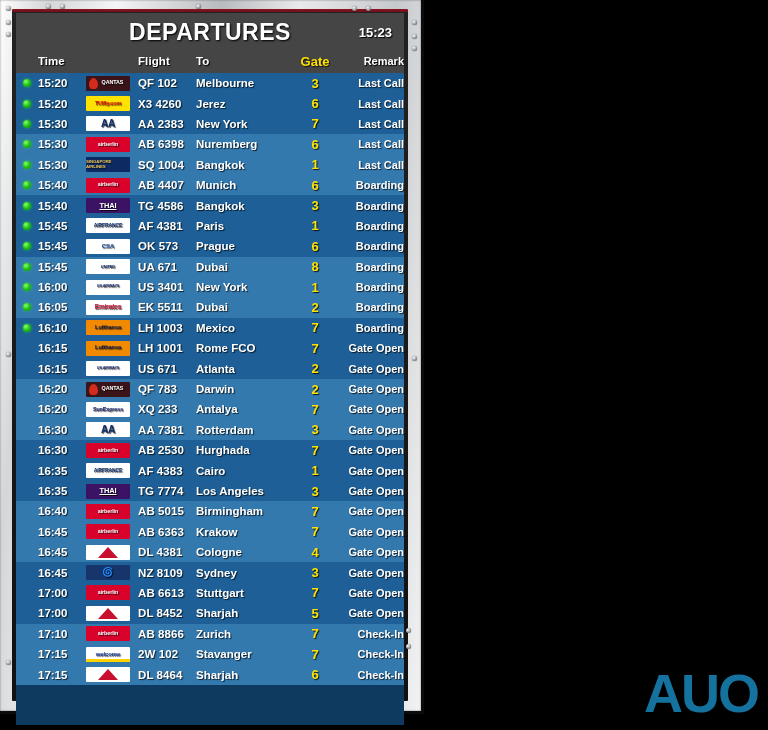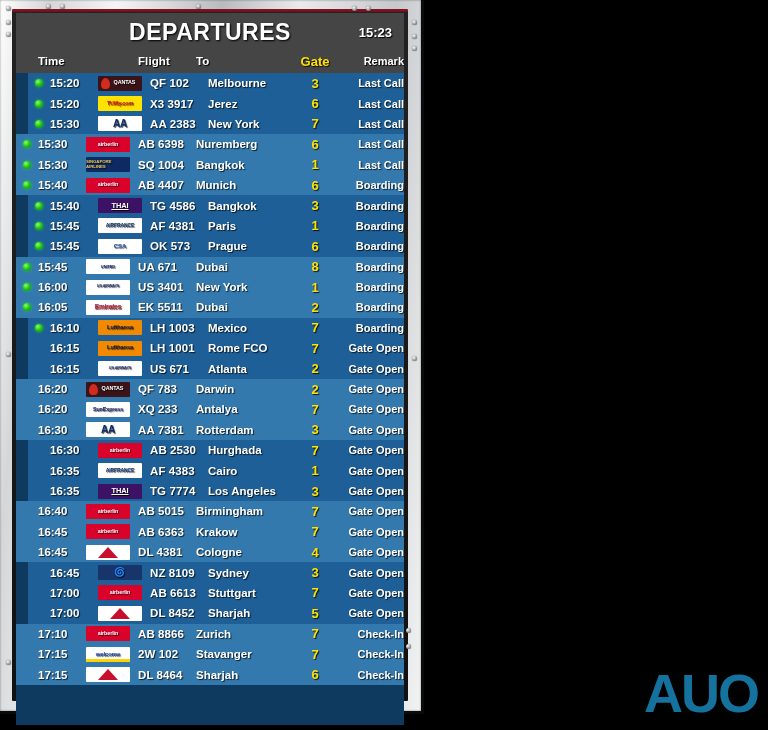--- a/index.html
+++ b/index.html
@@ -66,21 +66,21 @@
   .c-gate   { width: 34px; flex: 0 0 34px; text-align: center; }
   .c-remark { width: 72px; flex: 0 0 72px; text-align: right; }
 
   
   #rows { position: relative; }
   .row {
     display: flex; align-items: center; height: 20.4px;
     color: #fff; font-size: 11.5px; font-weight: bold;
     text-shadow: 1px 1px 1px rgba(0,0,0,.75);
   }
-  .row.band-a { background: #1d5f96; margin-left: 12px; }
+  .row.band-a { background: #1d5f96; }
   .row.band-b { background: #3479ae; }
 
   .dot {
     display: inline-block; width: 8px; height: 8px; border-radius: 50%;
     background: radial-gradient(circle at 35% 32%, #8dff6a 0%, #1ec412 50%, #0f8a0a 100%);
     box-shadow: 0 0 3px rgba(40,255,40,.55);
   }
   .c-gate { color: #ffe100; font-size: 13px; font-weight: bold;
             text-shadow: 1px 1px 1px rgba(0,0,0,.8); }
   .c-to   { font-size: 11.5px; }
@@ -184,21 +184,21 @@
             <div class="c-to">Melbourne</div>
             <div class="c-gate">3</div>
             <div class="c-remark">Last Call</div>
           </div>
           <div class="row band-a">
             <div class="c-dot"><span class="dot"></span></div>
             <div class="c-time">15:20</div>
             <div class="c-logo">
               <div class="logo lg-tuifly">TUIfly.com</div>
             </div>
-            <div class="c-flight">X3 3917</div>
+            <div class="c-flight">X3 4260</div>
             <div class="c-to">Jerez</div>
             <div class="c-gate">6</div>
             <div class="c-remark">Last Call</div>
           </div>
           <div class="row band-a">
             <div class="c-dot"><span class="dot"></span></div>
             <div class="c-time">15:30</div>
             <div class="c-logo">
               <div class="logo lg-aa">AA</div>
             </div>

